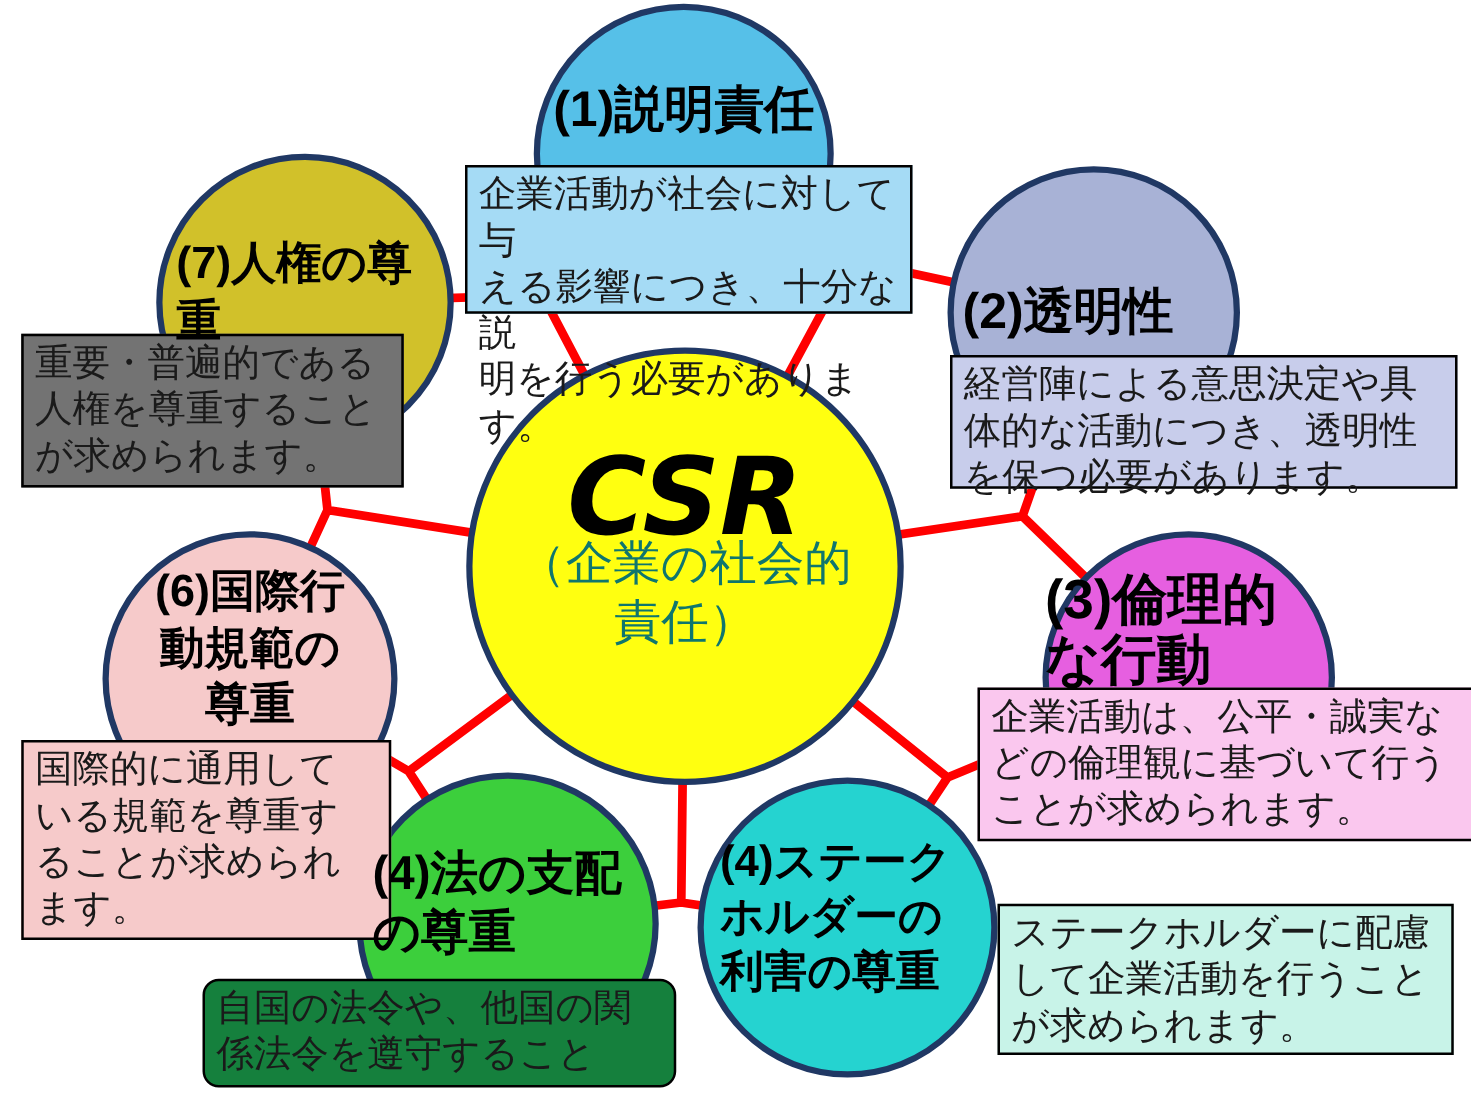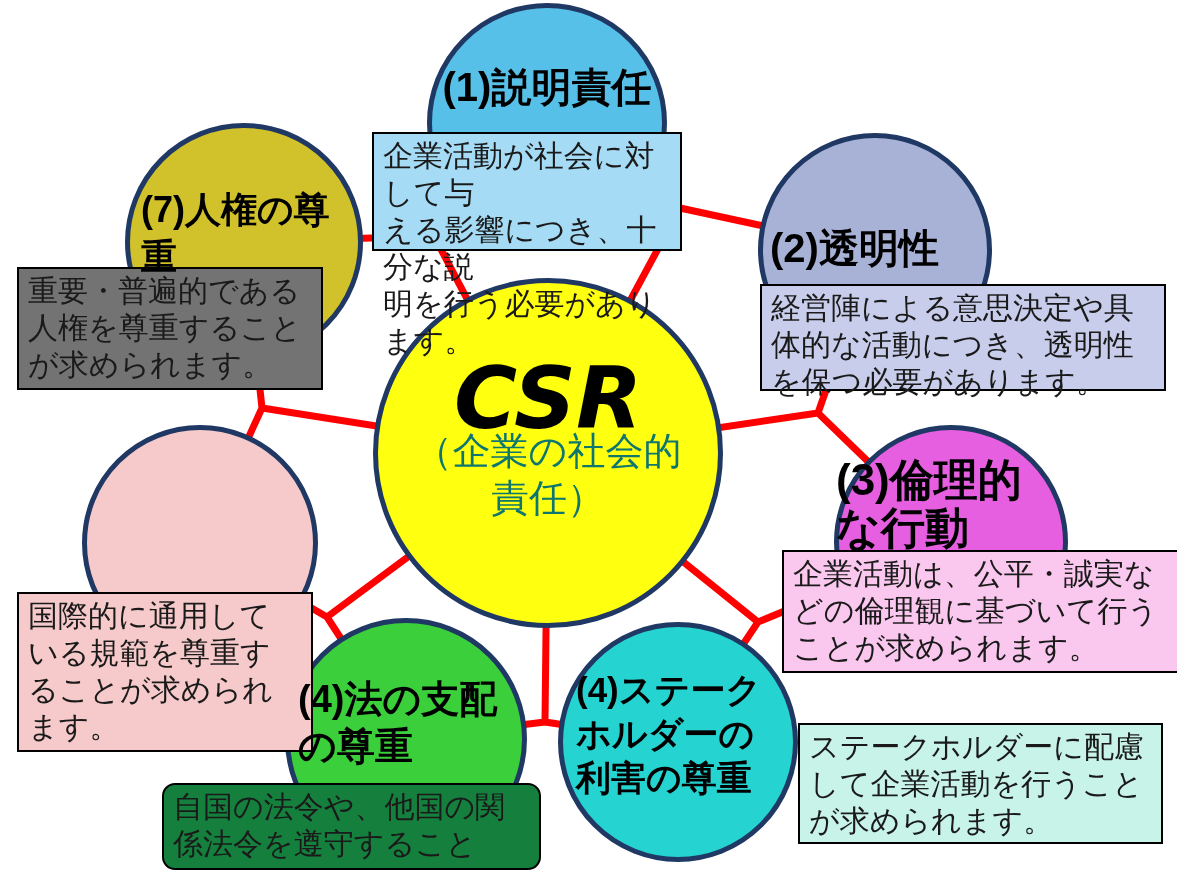--- a/index.html
+++ b/index.html
@@ -21,21 +21,21 @@
   #c4 { left:558px; top:622px; width:240px; height:240px; background:#25d3d0; }
   #c5 { left:285px; top:618px; width:242px; height:242px; background:#3ccf3c; }
   #c6 { left:82px;  top:425px; width:236px; height:236px; background:#f6caca; }
   #c7 { left:125px; top:123px; width:238px; height:238px; background:#d1c12a; }
 
   .dbox {
     position:absolute; border:2px solid #000000; box-sizing:border-box;
     font-size:30px; line-height:37px; padding:3px 9px;
     color:#1a1a1a; white-space:pre-line;
   }
-  #b1 { left:372px; top:132px; width:310px; height:119px; background:#a5dbf5; }
+  #b1 { left:372px; top:132px; width:358px; height:119px; background:#a5dbf5; }
   #b2 { left:760px; top:284px; width:406px; height:107px; background:#c8cdeb; }
   #b3 { left:782px; top:550px; width:400px; height:123px; background:#fac7ee; }
   #b4 { left:798px; top:723px; width:365px; height:121px; background:#c8f3e8; }
   #b5 { left:162px; top:783px; width:379px; height:87px;  background:#15803d;border-radius:13px; }
   #b6 { left:17px;  top:592px; width:296px; height:160px; background:#f6caca; }
   #b7 { left:17px;  top:267px; width:306px; height:123px; background:#737373; }
 
   .clabel {
     position:absolute; font-weight:bold; color:#000000; white-space:pre-line;
   }
@@ -105,20 +105,23 @@
 
   <div class="clabel" id="l1">(1)説明責任</div>
   <div class="clabel" id="l2">(2)透明性</div>
   <div class="clabel" id="l3">(3)倫理的
 な行動</div>
   <div class="clabel" id="l4">(4)ステーク
 ホルダーの
 利害の尊重</div>
   <div class="clabel" id="l5">(4)法の支配
 の尊重</div>
+  <div class="clabel" id="l6">(6)国際行
+動規範の
+尊重</div>
   <div class="clabel" id="l7">(7)人権の尊
 重</div>
 
   <div id="csr-title">CSR</div>
   <div id="csr-sub">（企業の社会的
 責任）</div>
 
 </div>
 
 </body></html>

